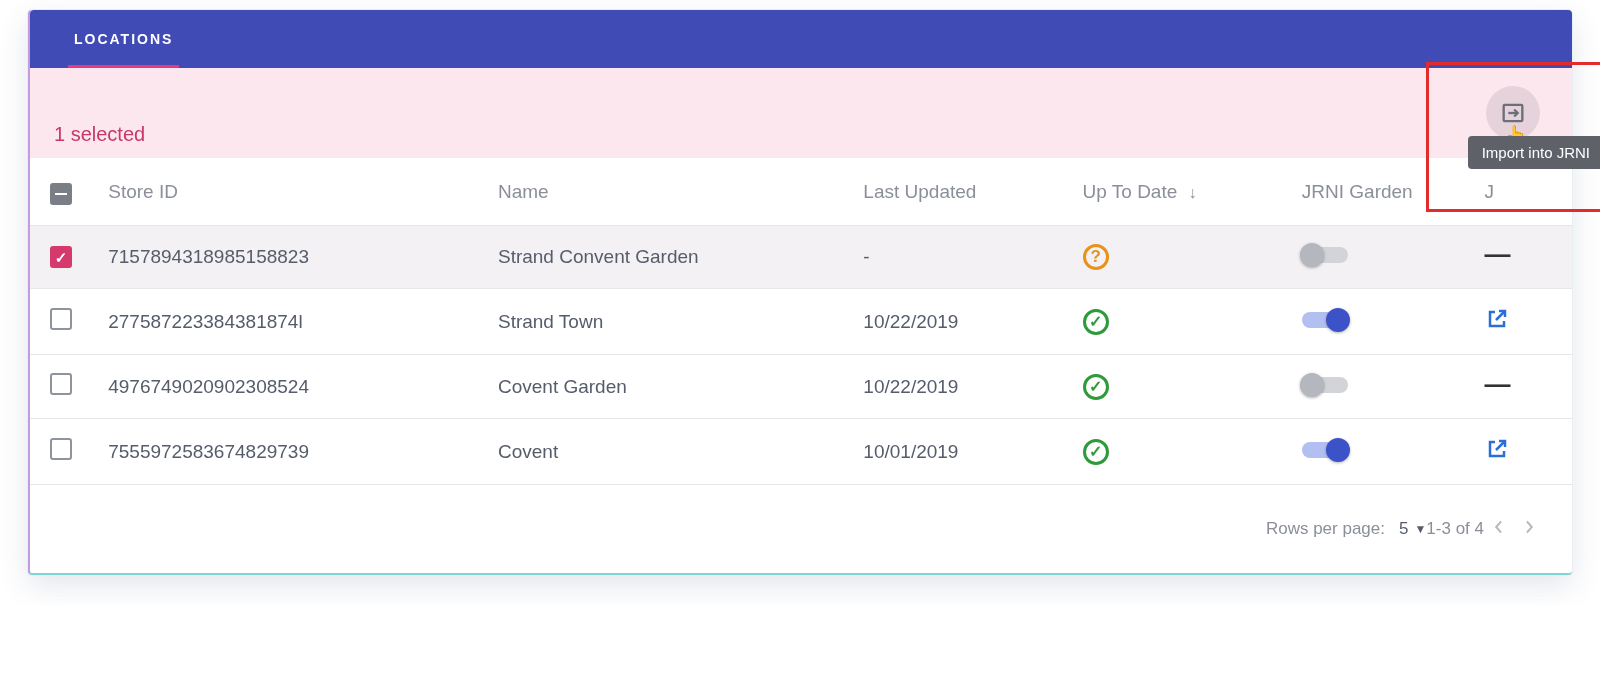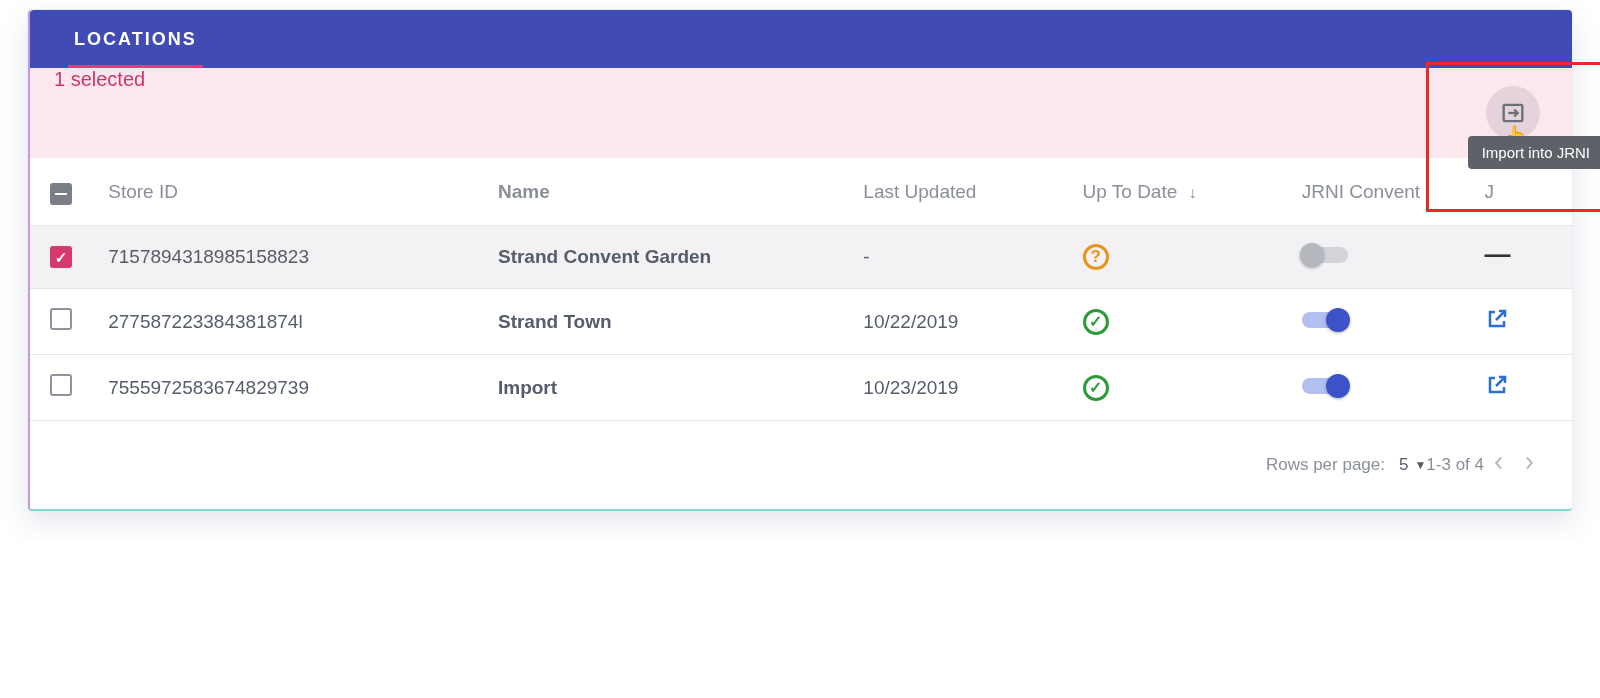--- a/index.html
+++ b/index.html
@@ -36,40 +36,40 @@
     background:var(--indigo);
     height:58px;
     align-items:stretch;
     padding:0 8px;
     border-radius:4px 4px 0 0;
   }
   .tab{
     color:#d6d9f0;
     font-weight:700;
     letter-spacing:2px;
-    font-size:18px;
+    font-size:14px;
     display:flex;align-items:center;
     padding:0 36px;
     position:relative;
     cursor:pointer;
   }
   .tab.active{
     color:#fff;
   }
   .tab.active::after{
     content:"";
     position:absolute;left:30px;right:30px;bottom:0;height:3px;background:#e7397e;
   }
   
   .sel-bar{
     background:var(--pink-bg);
     color:var(--pink-text);
     height:90px;
-    display:flex;align-items:flex-start;
-    padding:0 24px;
+    display:flex;align-items:flex-end;
+    padding:12px 24px;
     font-size:20px;
     position:relative;
     font-weight:500;
   }
   .sel-action{
     position:absolute;
     right:32px;
     top:50%;
     transform:translateY(-50%);
     width:54px;height:54px;border-radius:50%;
@@ -116,21 +116,21 @@
   th{
     color:var(--text-light);
     font-weight:500;
     border-bottom:1px solid var(--border);
     padding-top:20px;padding-bottom:20px;
   }
   tbody tr{border-bottom:1px solid var(--border);}
   tbody tr.selected{background:var(--row-sel);}
   .col-check{width:56px;padding-left:20px;}
   .col-store{width:320px;}
-  .col-name{width:300px;font-weight:bold;}
+  .col-name{width:300px;}
   .col-updated{width:180px;}
   .col-uptodate{width:180px;}
   .col-enabled{width:150px;}
   .col-j{width:80px;}
   .sort-ico{display:inline-block;margin-left:6px;font-size:16px;}
 
   
   .cb{
     width:22px;height:22px;border:2px solid #8f939c;border-radius:3px;
     display:inline-flex;align-items:center;justify-content:center;
@@ -213,21 +213,21 @@
         <th class="col-check">
           <span class="cb indet"></span>
         </th>
         <th class="col-store">Store ID</th>
         <th class="col-name">Name</th>
         <th class="col-updated">Last Updated</th>
         <th class="col-uptodate">
           <span>Up To Date</span>
           <span class="sort-ico">↓</span>
         </th>
-        <th class="col-enabled">JRNI Convent</th>
+        <th class="col-enabled">JRNI Garden</th>
         <th class="col-j">J</th>
       </tr>
     </thead>
     <tbody id="tbody">
         <tr class="selected">
           <td class="col-check"><span class="cb checked"></span></td>
           <td class="col-store"><span>7157894318985158823</span></td>
           <td class="col-name"><span>Strand Convent Garden</span></td>
           <td class="col-updated"><span>-</span></td>
           <td class="col-uptodate"><span class="ico-q">?</span></td>
@@ -242,23 +242,32 @@
           <td class="col-uptodate"><span class="ico-ok"></span></td>
           <td class="col-enabled"><span class="toggle on"><span class="knob"></span></span></td>
           <td class="col-j"><span class="open-ico"><svg viewBox="0 0 24 24">
                 <path d="M14 4h6v6"></path>
                 <path d="M20 4l-9 9"></path>
                 <path d="M19 14v5H5V5h5"></path>
               </svg></span></td>
         </tr>
         <tr>
           <td class="col-check"><span class="cb "></span></td>
+          <td class="col-store"><span>4976749020902308524</span></td>
+          <td class="col-name"><span>Covent Garden</span></td>
+          <td class="col-updated"><span>10/22/2019</span></td>
+          <td class="col-uptodate"><span class="ico-ok"></span></td>
+          <td class="col-enabled"><span class="toggle "><span class="knob"></span></span></td>
+          <td class="col-j"><span class="dash">—</span></td>
+        </tr>
+        <tr>
+          <td class="col-check"><span class="cb "></span></td>
           <td class="col-store"><span>7555972583674829739</span></td>
-          <td class="col-name"><span>Import</span></td>
-          <td class="col-updated"><span>10/23/2019</span></td>
+          <td class="col-name"><span>Covent</span></td>
+          <td class="col-updated"><span>10/01/2019</span></td>
           <td class="col-uptodate"><span class="ico-ok"></span></td>
           <td class="col-enabled"><span class="toggle on"><span class="knob"></span></span></td>
           <td class="col-j"><span class="open-ico"><svg viewBox="0 0 24 24">
                 <path d="M14 4h6v6"></path>
                 <path d="M20 4l-9 9"></path>
                 <path d="M19 14v5H5V5h5"></path>
               </svg></span></td>
         </tr>
       </tbody>
   </table>

